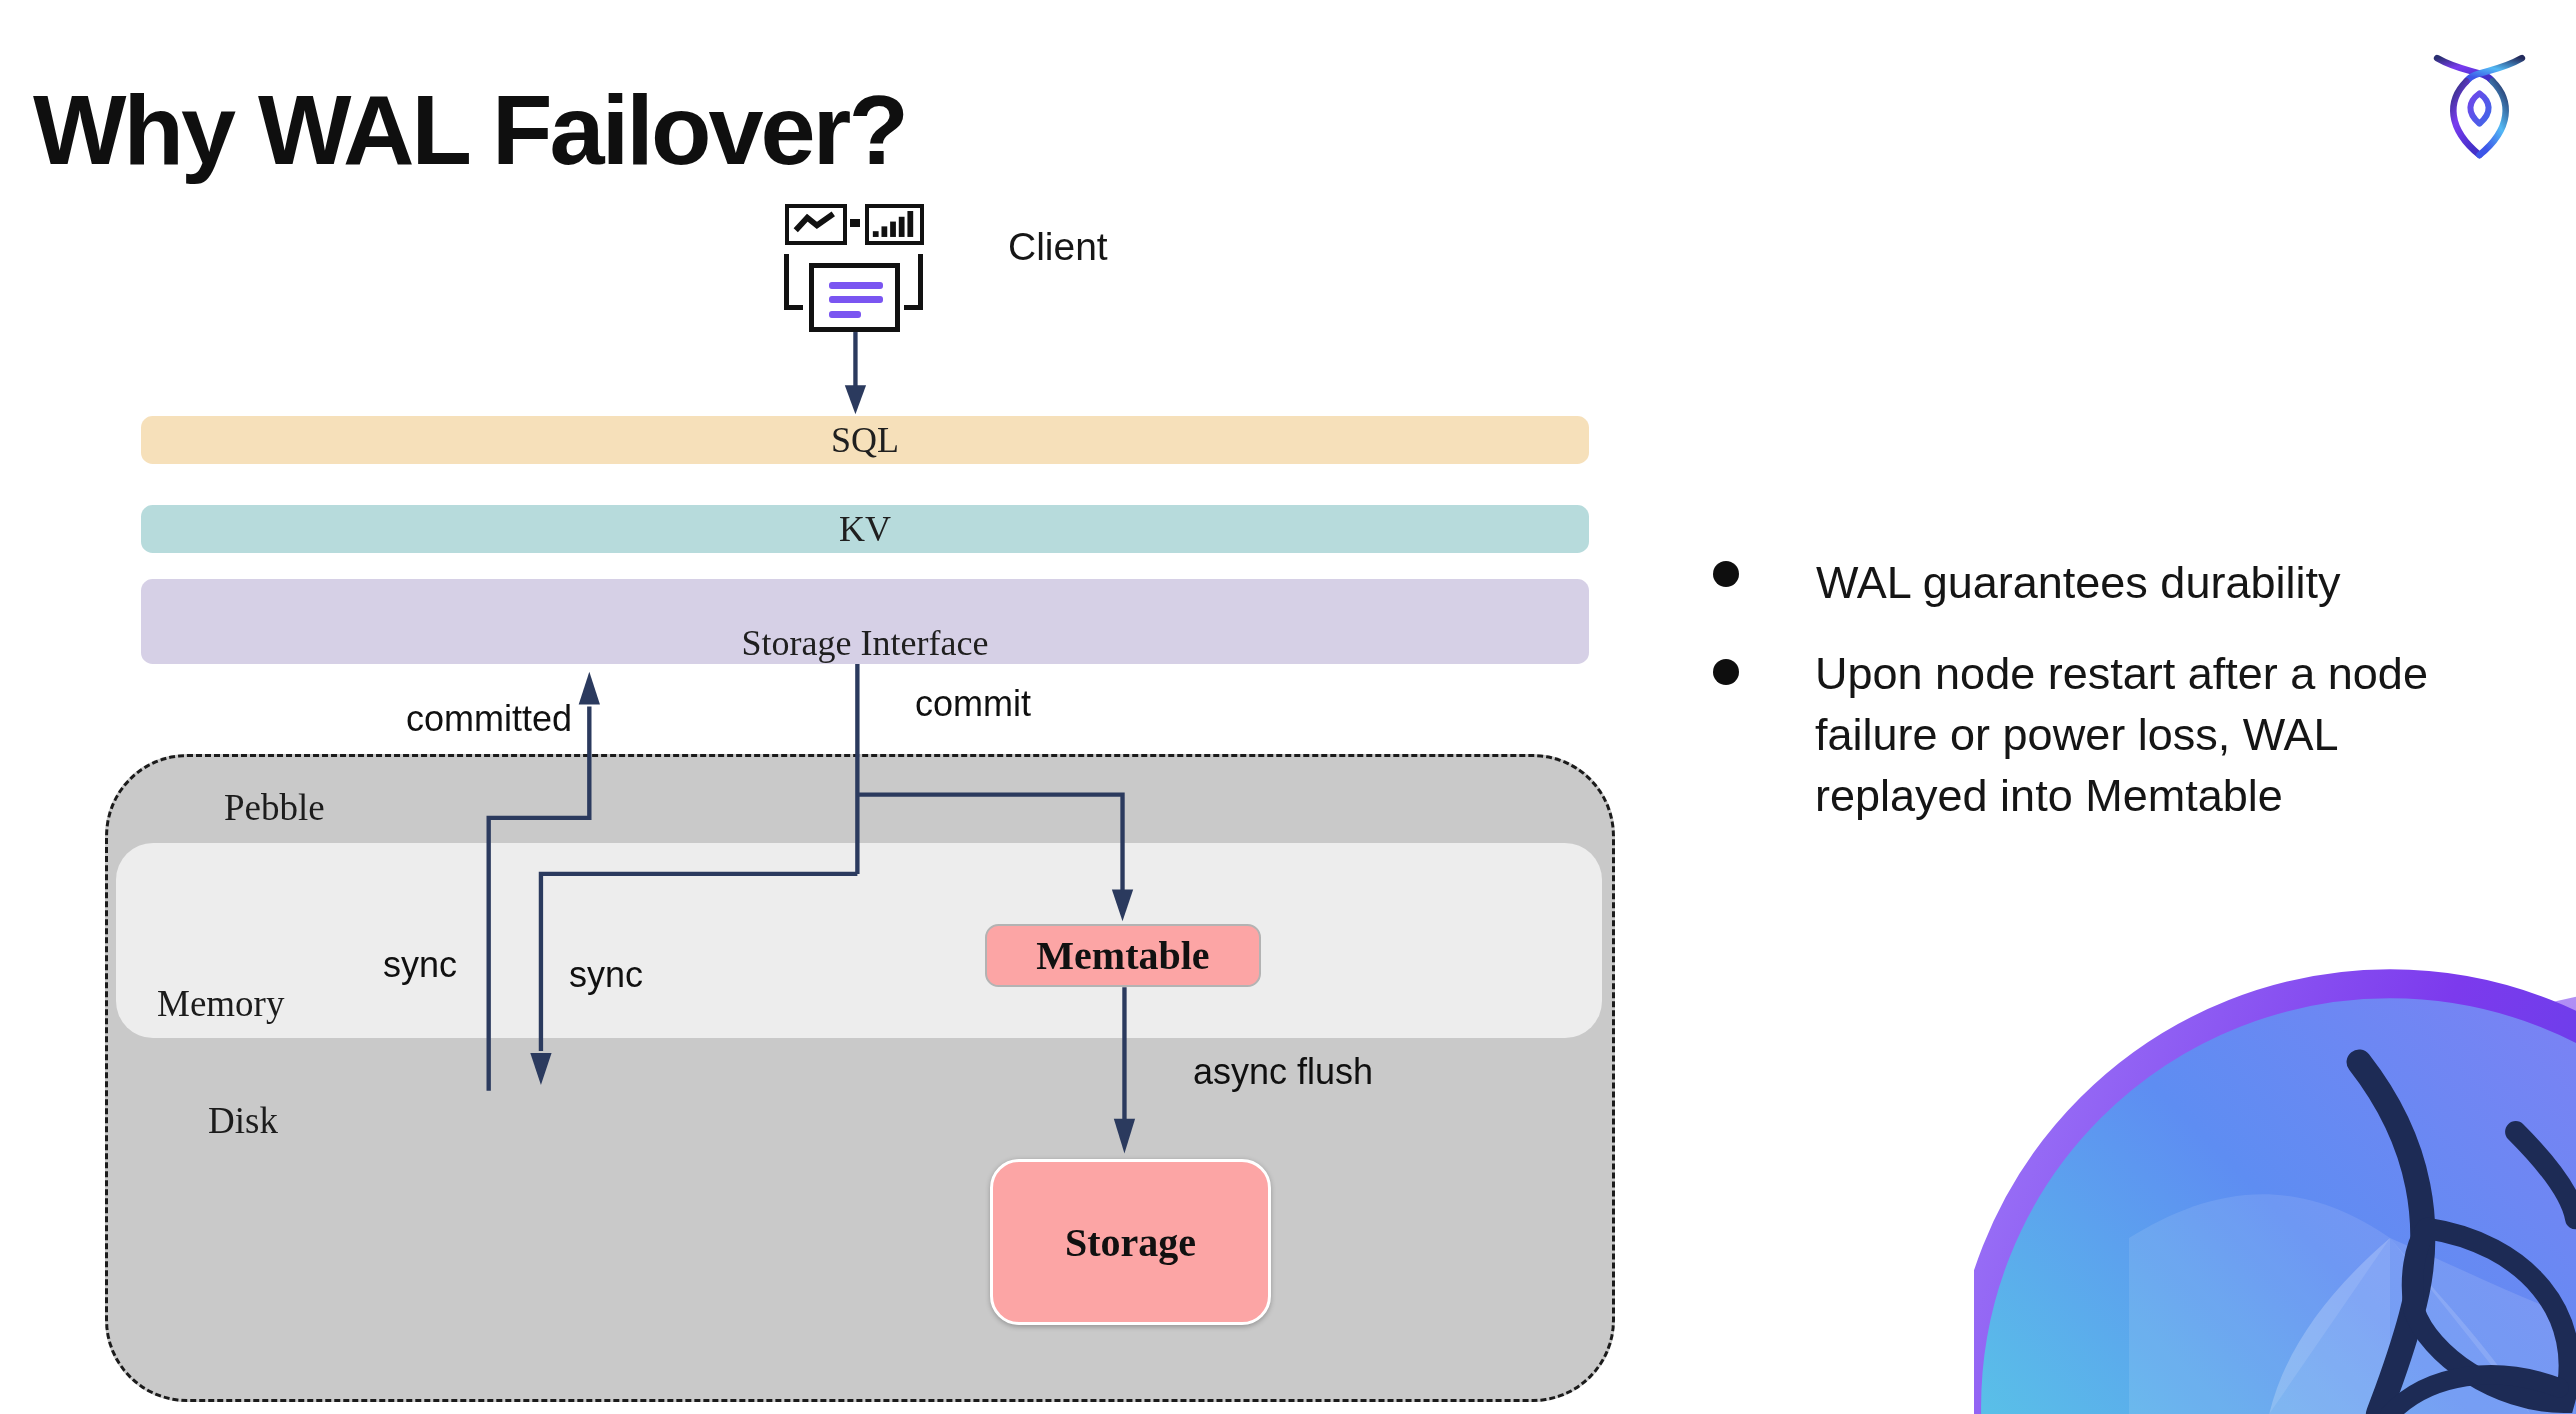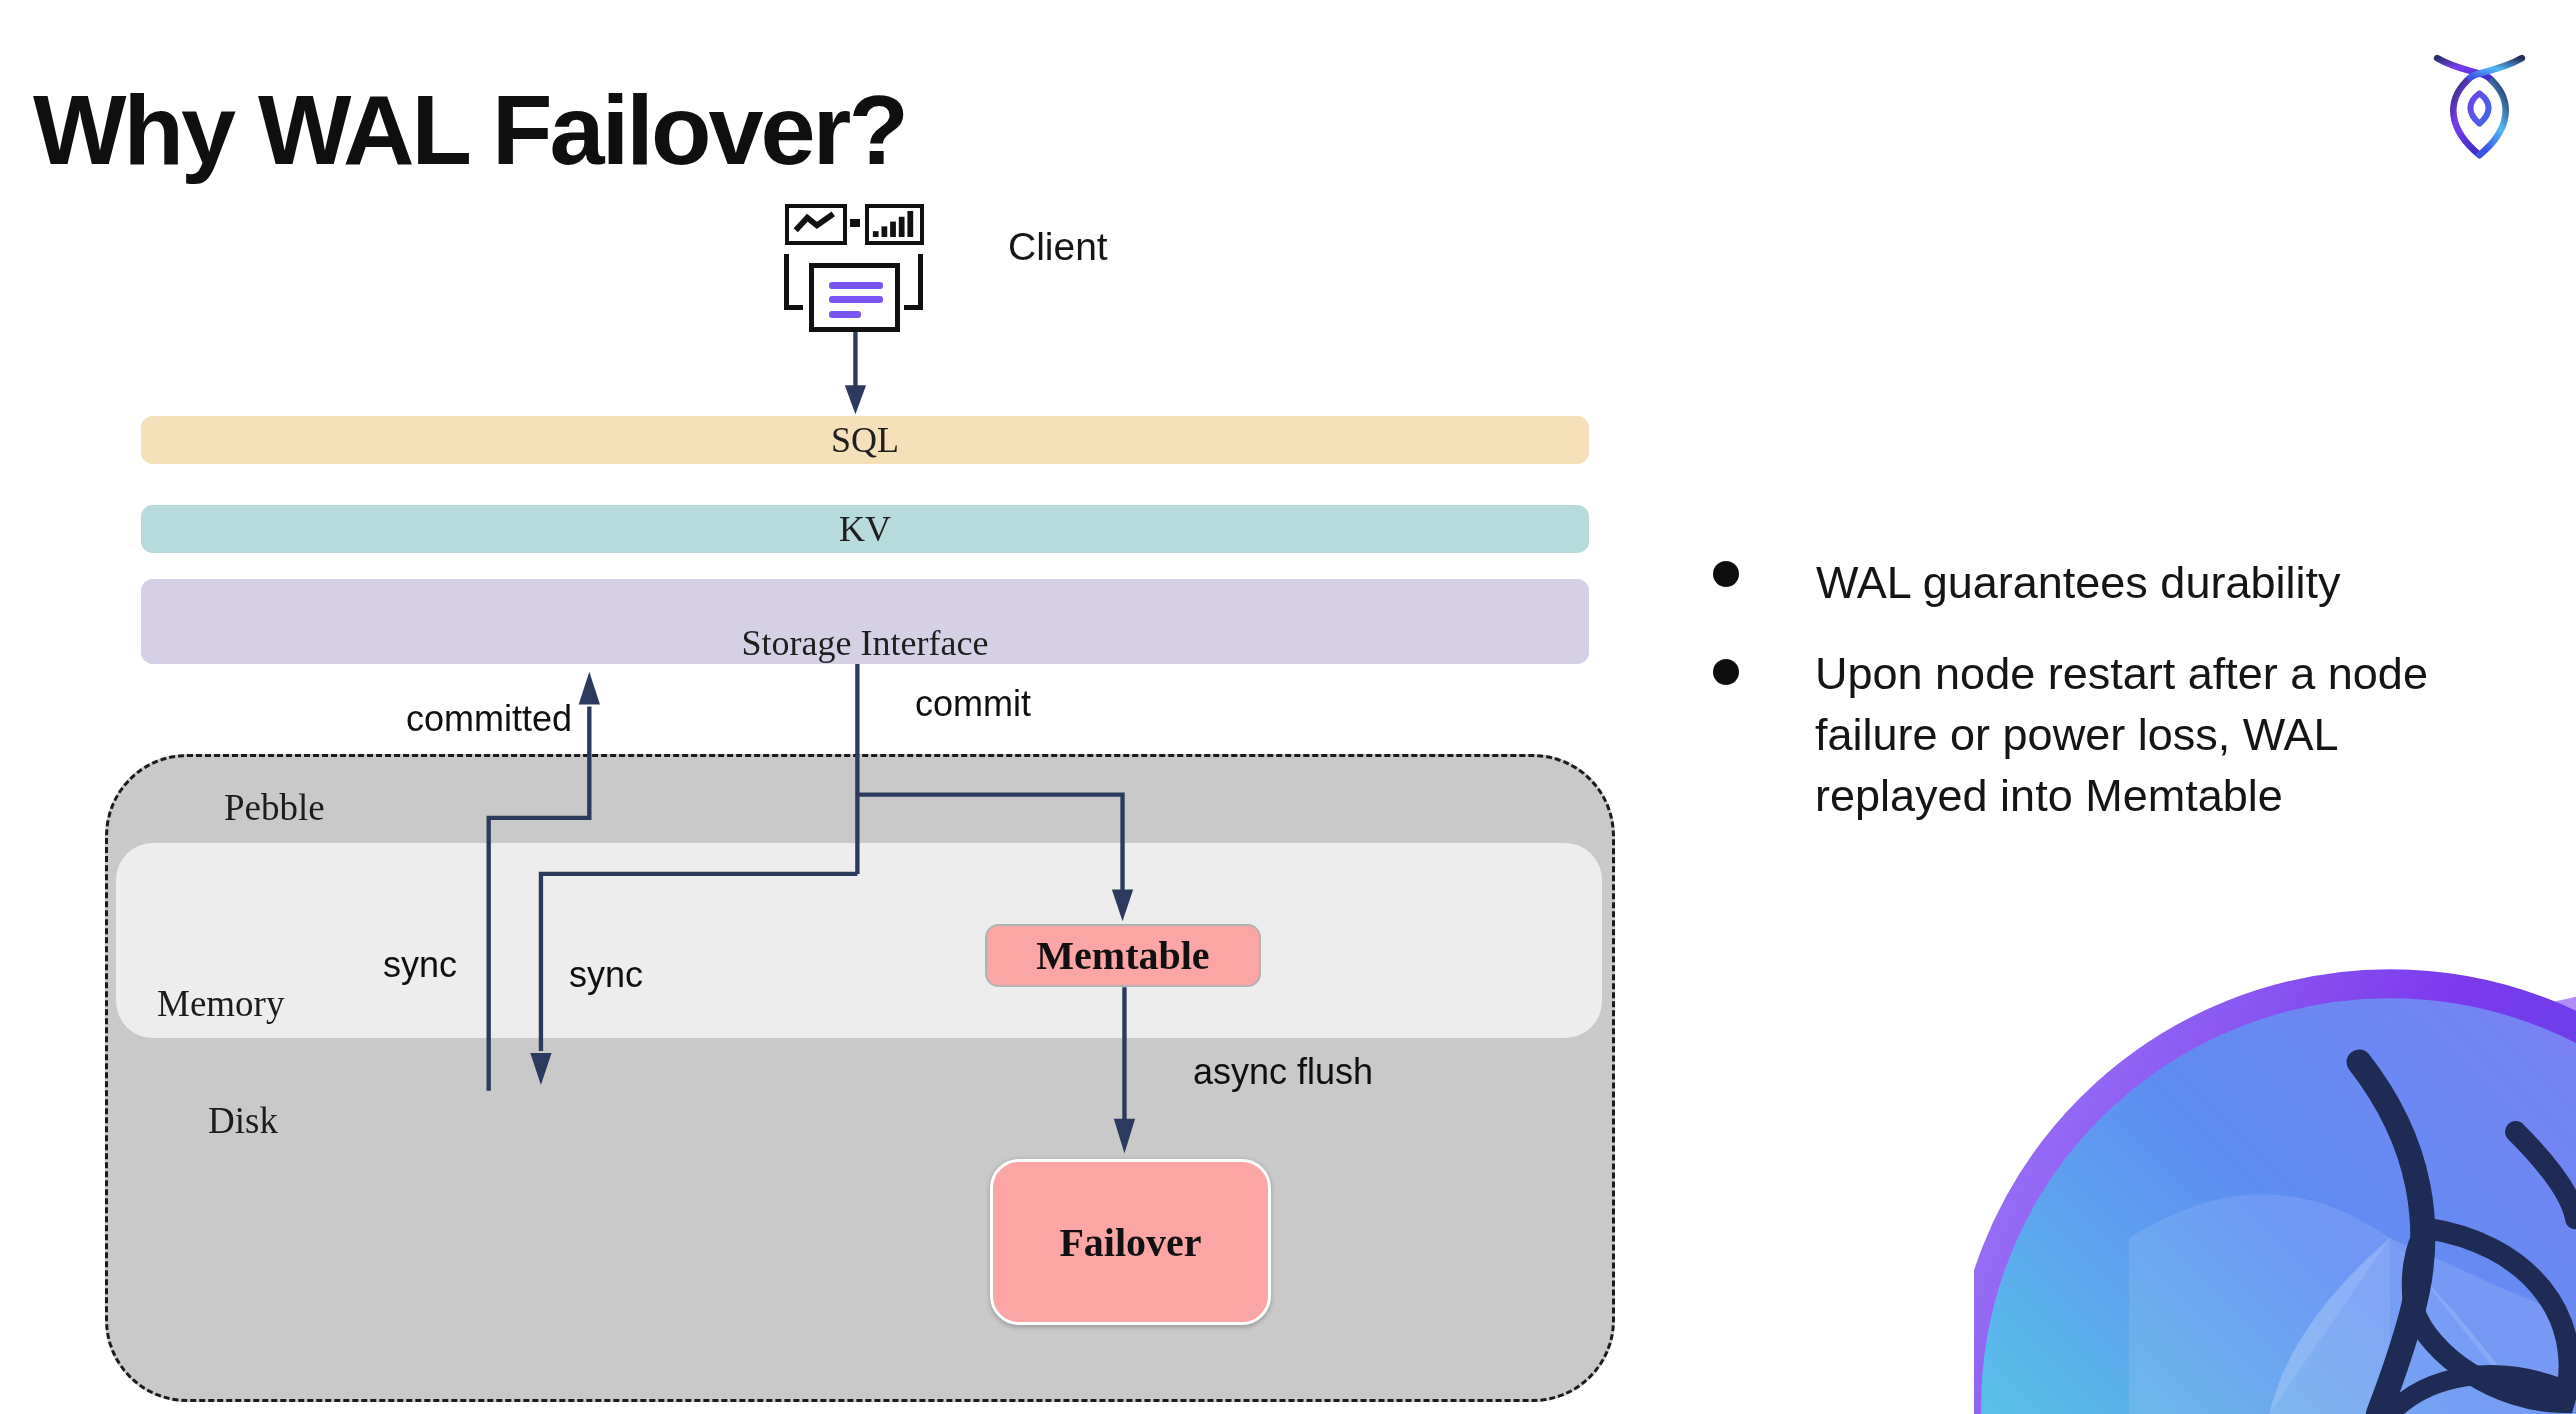--- a/index.html
+++ b/index.html
@@ -147,21 +147,21 @@
   <div class="abs edge-label" style="left:406px;top:698px;">committed</div>
   <div class="abs edge-label" style="left:915px;top:683px;">commit</div>
   <div class="abs edge-label" style="left:383px;top:944px;">sync</div>
   <div class="abs edge-label" style="left:569px;top:954px;">sync</div>
   <div class="abs edge-label" style="left:1193px;top:1051px;">async flush</div>
 
   <div class="abs node memtable">
     <span>Memtable</span>
   </div>
   <div class="abs node sstable">
-    <span>Failover</span>
+    <span>Storage</span>
   </div>
 
   <div class="abs" style="left:1713px;top:552px;">
     <div class="abs bullet-dot" style="left:0;top:8.7px;"></div>
     <div class="abs bullet-text" style="left:103px;top:0;">WAL guarantees durability</div>
   </div>
   <div class="abs" style="left:1713px;top:643px;">
     <div class="abs bullet-dot" style="left:0;top:15.5px;"></div>
     <div class="abs bullet-text" style="left:102px;top:0;">Upon node restart after a node failure or power loss, WAL replayed into Memtable</div>
   </div>

